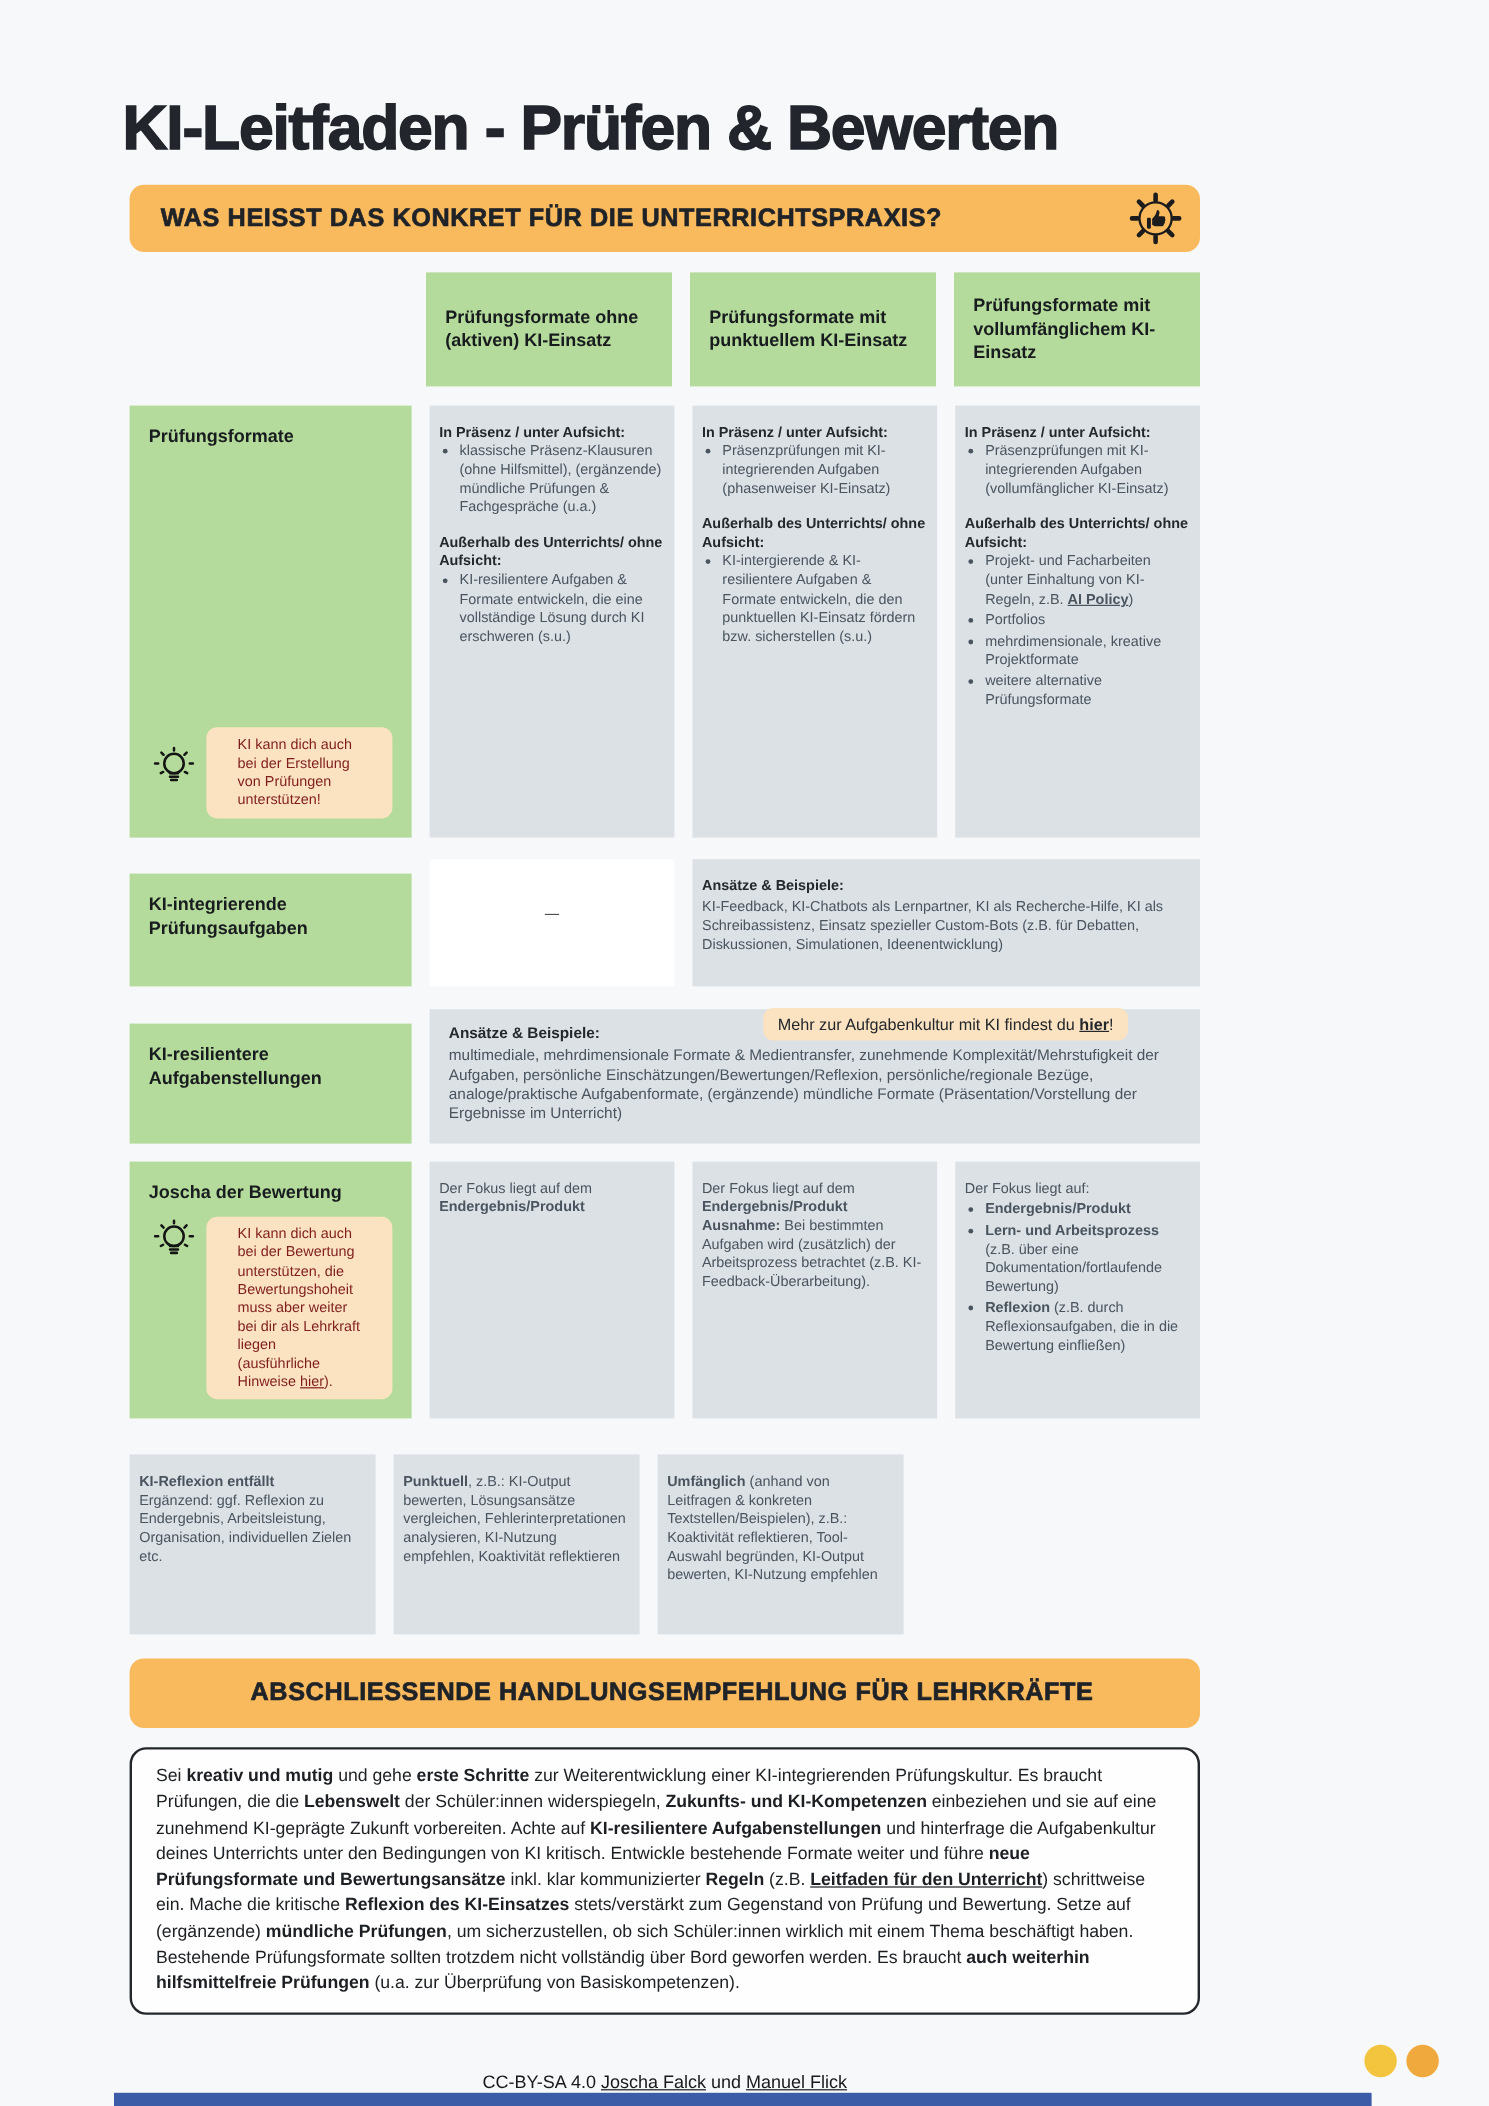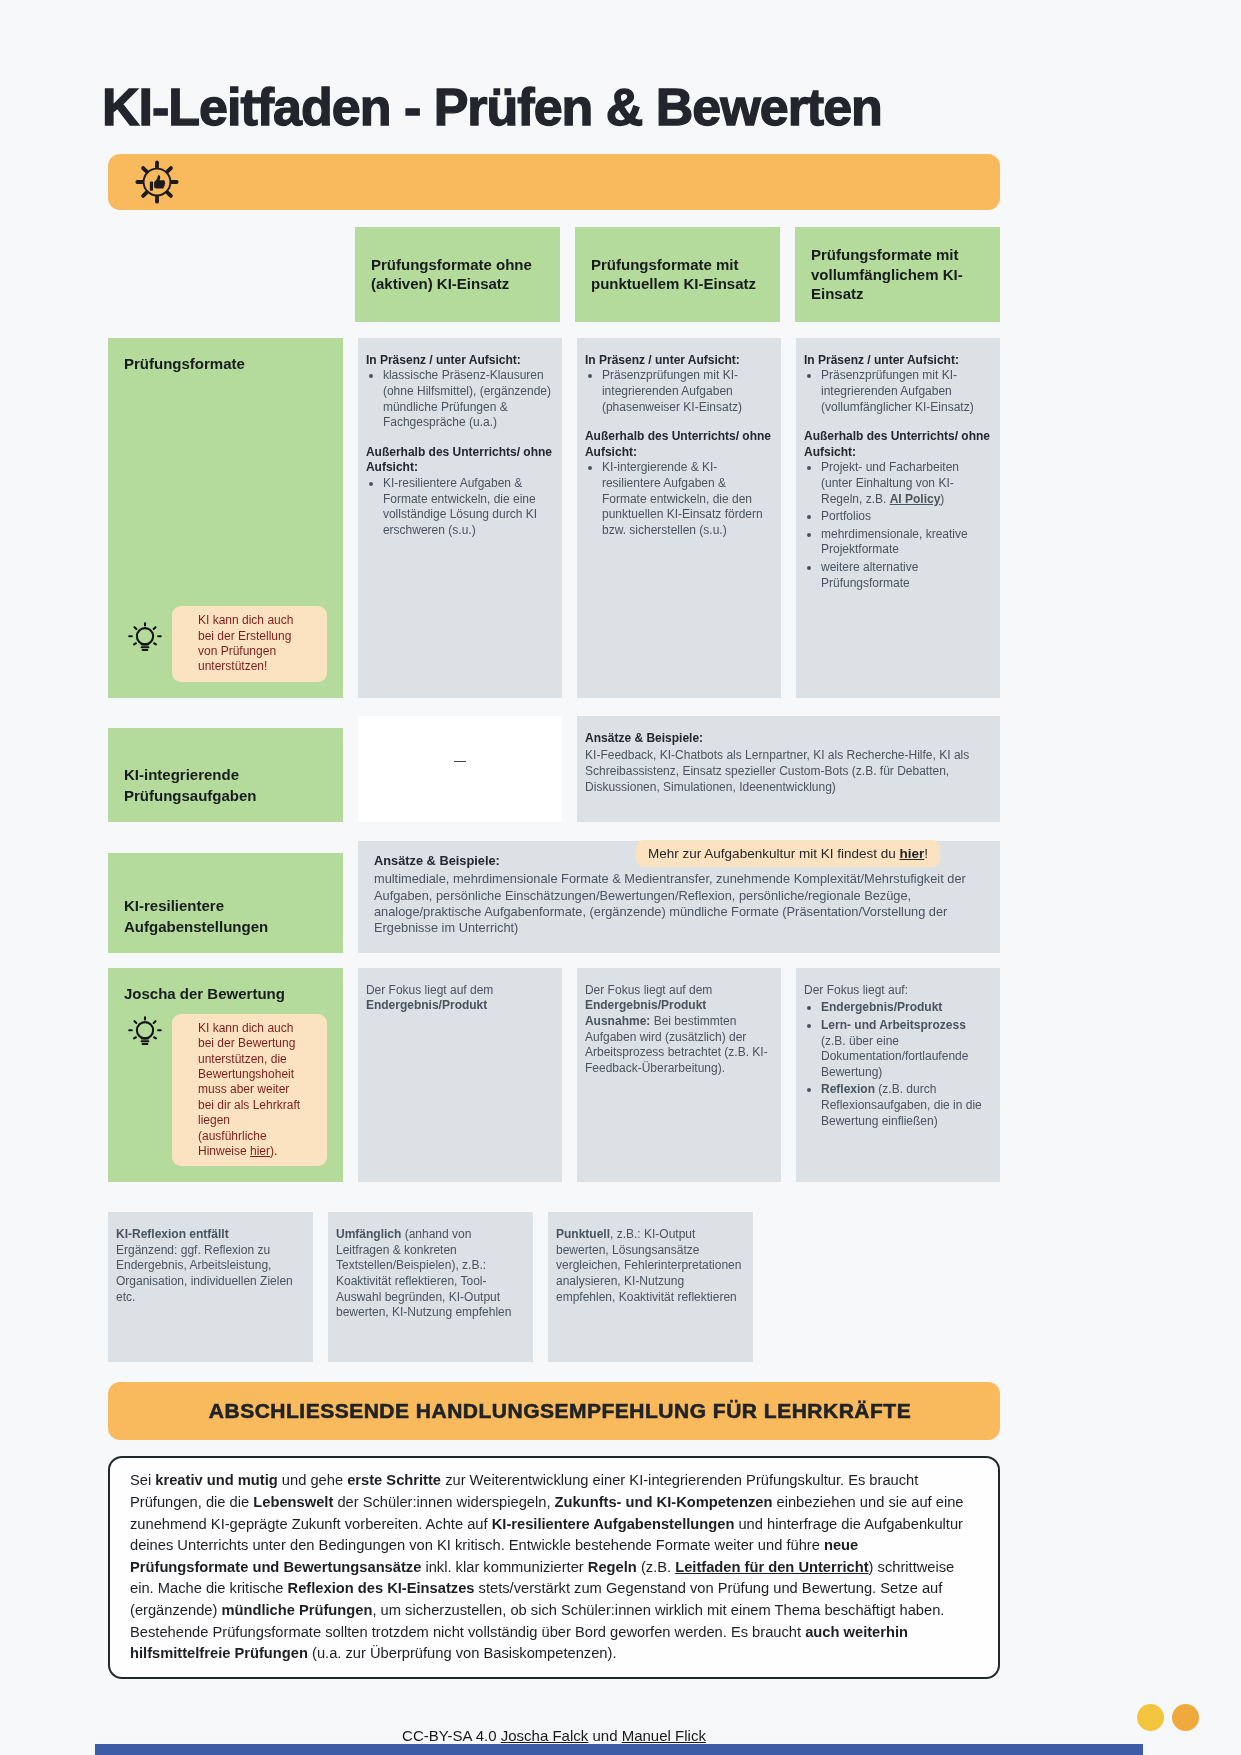--- a/index.html
+++ b/index.html
@@ -43,21 +43,21 @@
   .r1{margin-top:16px;min-height:360px;}
   .r2{margin-top:18px;min-height:106px;}
   .r3{min-height:112px;}
   .r4{margin-top:15px;min-height:172px;}
   .r5{margin-top:30px;min-height:150px;}
   .rowhead{
     width:236px;box-sizing:border-box;background:var(--green,#B4DB9B);
     padding:16px;font-size:15px;font-weight:700;line-height:1.35;color:#191C1F;
     display:flex;flex-direction:column;
   }
-  .rowhead.center{justify-content:flex-end;margin-top:12px;}
+  .rowhead.center{justify-content:flex-start;margin-top:12px;}
   .rowhead .rh-title{margin:0;}
   .cell{
     width:205px;box-sizing:border-box;background:var(--cell-grey,#DCE1E6);
     padding:15px 8px;font-size:12px;line-height:1.3;color:#49545E;
   }
   .cell.merged2{width:425px;}
   .cell.merged3{width:645px;font-size:12.8px;line-height:1.28;padding:12px 16px;}
   .cell.white{background:#FFFFFF;display:flex;justify-content:center;align-items:flex-start;padding-top:38px;color:#2A2E33;}
   .cell-h{font-weight:700;color:#23282D;margin:0 0 10px;}
   .cell p{margin:0;}
@@ -106,20 +106,21 @@
 </style>
 </head>
 <body>
 
 <div class="page">
   <div class="content">
 
     <h1 class="title">KI-Leitfaden - Prüfen &amp; Bewerten</h1>
 
     <div class="banner top">
+      <span class="banner-label">WAS HEISST DAS KONKRET FÜR DIE UNTERRICHTSPRAXIS?</span>
       <span class="icon-wrap">
         <svg width="46" height="46" viewBox="0 0 48 48" fill="none" stroke="#1C1C1C">
           <g stroke-width="2">
               <circle cx="24" cy="24" r="14"></circle>
             </g>
           <g stroke-width="4" stroke-linecap="round">
             <path d="M24 3.5v5M24 39.5v5M3.5 24h5M39.5 24h5M9.5 9.5l3.5 3.5M35 35l3.5 3.5M38.5 9.5L35 13M13 35l-3.5 3.5"></path>
           </g>
           <g fill="#1C1C1C" stroke="none">
             <rect x="16.5" y="23.5" width="3.4" height="9.5" rx="1"></rect>
@@ -235,24 +236,24 @@
         </ul>
       </div>
     </div>
 
     <div class="trow r5">
       <div class="cell">
         <p><span class="seg-b">KI-Reflexion entfällt</span></p>
         <p class="gap-above">Ergänzend: ggf. Reflexion zu Endergebnis, Arbeitsleistung, Organisation, individuellen Zielen etc.</p>
       </div>
       <div class="cell">
+        <p><span class="seg-b">Punktuell</span><span>, z.B.: KI-Output bewerten, Lösungsansätze vergleichen, Fehlerinterpretationen analysieren, KI-Nutzung empfehlen, Koaktivität reflektieren</span></p>
+      </div>
+      <div class="cell">
         <p><span class="seg-b">Umfänglich</span><span> (anhand von Leitfragen &amp; konkreten Textstellen/Beispielen), z.B.: Koaktivität reflektieren, Tool-Auswahl begründen, KI-Output bewerten, KI-Nutzung empfehlen</span></p>
-      </div>
-      <div class="cell">
-        <p><span class="seg-b">Punktuell</span><span>, z.B.: KI-Output bewerten, Lösungsansätze vergleichen, Fehlerinterpretationen analysieren, KI-Nutzung empfehlen, Koaktivität reflektieren</span></p>
       </div>
     </div>
 
     <div class="banner bottom">
       <span class="banner-label">ABSCHLIESSENDE HANDLUNGSEMPFEHLUNG FÜR LEHRKRÄFTE</span>
     </div>
 
     <div class="recbox">
       <p><span>Sei </span><span class="seg-b">kreativ und mutig</span><span> und gehe </span><span class="seg-b">erste Schritte</span><span> zur Weiterentwicklung einer KI-integrierenden Prüfungskultur. Es braucht Prüfungen, die die </span><span class="seg-b">Lebenswelt</span><span> der Schüler:innen widerspiegeln, </span><span class="seg-b">Zukunfts- und KI-Kompetenzen</span><span> einbeziehen und sie auf eine zunehmend KI-geprägte Zukunft vorbereiten. Achte auf </span><span class="seg-b">KI-resilientere Aufgabenstellungen</span><span> und hinterfrage die Aufgabenkultur deines Unterrichts unter den Bedingungen von KI kritisch. Entwickle bestehende Formate weiter und führe </span><span class="seg-b">neue Prüfungsformate und Bewertungsansätze</span><span> inkl. klar kommunizierter </span><span class="seg-b">Regeln</span><span> (z.B. </span><span class="seg-b seg-u">Leitfaden für den Unterricht</span><span>) schrittweise ein. Mache die kritische </span><span class="seg-b">Reflexion des KI-Einsatzes</span><span> stets/verstärkt zum Gegenstand von Prüfung und Bewertung. Setze auf (ergänzende) </span><span class="seg-b">mündliche Prüfungen</span><span>, um sicherzustellen, ob sich Schüler:innen wirklich mit einem Thema beschäftigt haben. Bestehende Prüfungsformate sollten trotzdem nicht vollständig über Bord geworfen werden. Es braucht </span><span class="seg-b">auch weiterhin hilfsmittelfreie Prüfungen</span><span> (u.a. zur Überprüfung von Basiskompetenzen).</span></p>
     </div>

